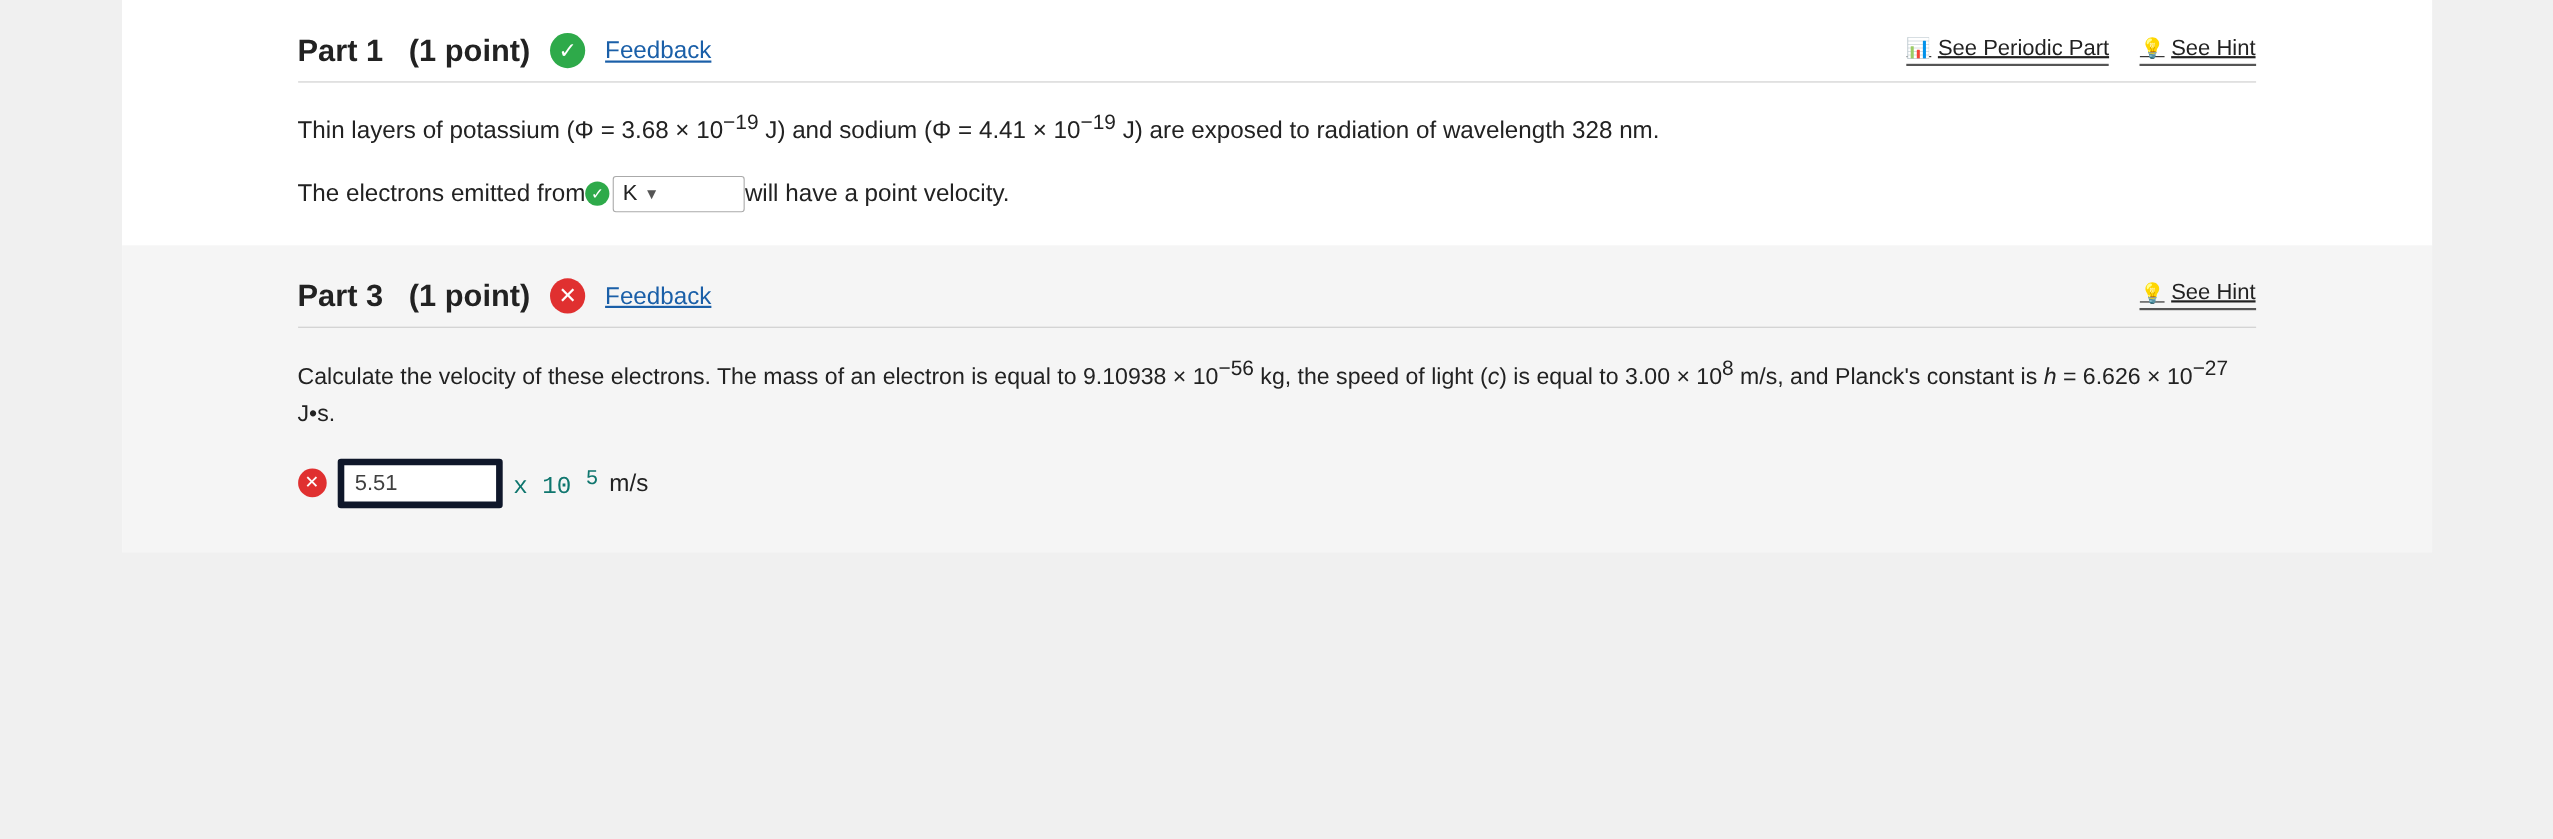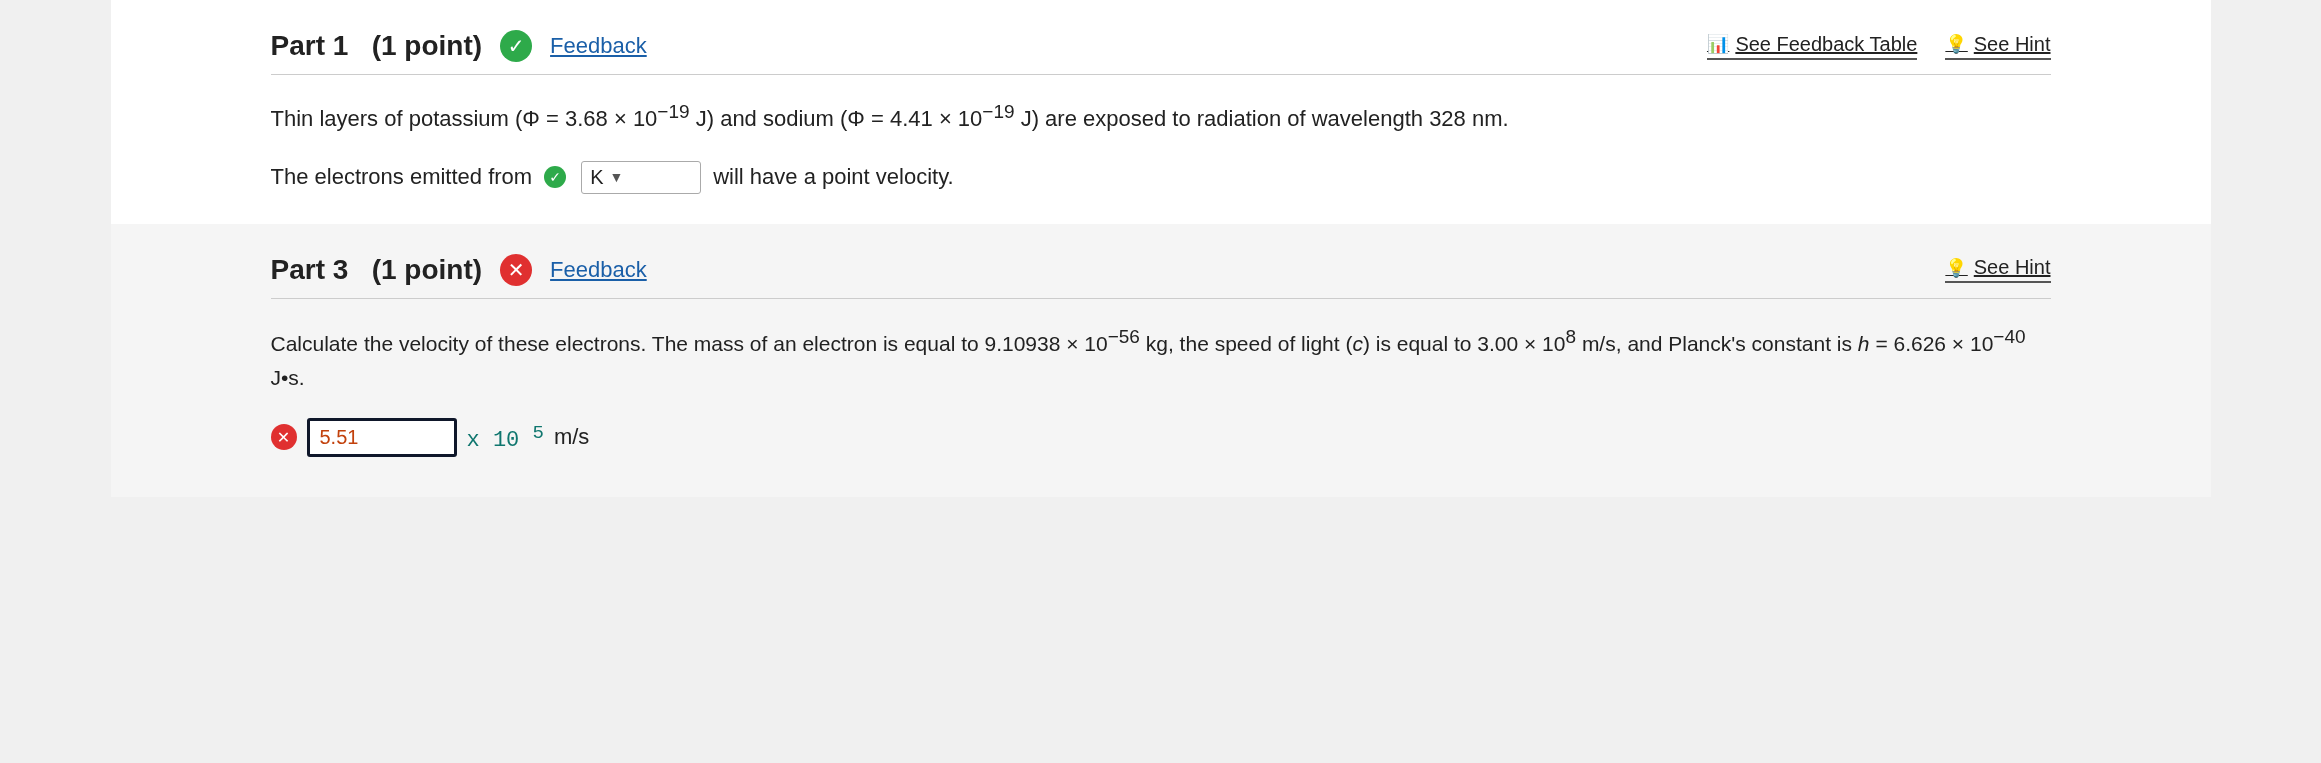--- a/index.html
+++ b/index.html
@@ -115,21 +115,20 @@
     .question-text {
       font-family: Arial, sans-serif;
       font-size: 22px;
       color: #222;
       line-height: 1.6;
       margin-bottom: 24px;
     }
     .answer-row {
       display: flex;
       align-items: center;
-      gap: 12px;
       font-family: Arial, sans-serif;
       font-size: 22px;
       color: #222;
       flex-wrap: wrap;
     }
     .dropdown-box {
       display: inline-flex;
       align-items: center;
       border: 1px solid #aaa;
       border-radius: 3px;
@@ -154,28 +153,28 @@
     }
     .answer-row-2 {
       display: flex;
       align-items: center;
       gap: 10px;
       font-family: Arial, sans-serif;
       font-size: 22px;
       color: #222;
     }
     .input-box {
-      border: 3px solid #0f172a;
+      border: 6px solid #0f172a;
       border-radius: 3px;
       padding: 5px 10px;
       font-size: 20px;
       font-family: Arial, sans-serif;
       width: 150px;
       background: #fff;
-      color: #c2410c;
+      color: #404040;
     }
     .x10-label {
       font-family: Liberation Mono, monospace;
       font-size: 22px;
       color: #0f766e;
     }
     sup {
       font-size: 19px;
     }
   </style>
@@ -193,21 +192,21 @@
           <span>(1 point)</span>
         </span>
         <span class="icon-check-circle">✓</span>
         <a class="feedback-link">
           <span>Feedback</span>
         </a>
       </div>
       <div class="part-header-right">
         <a class="see-periodic-table-link">
           <span style="font-size:18px;">📊</span>
-          <span>See Feedback Table</span>
+          <span>See Periodic Part</span>
         </a>
         <a class="see-hint-link">
           <span style="font-size:18px;">💡</span>
           <span>See Hint</span>
         </a>
       </div>
     </div>
 
     <p class="question-text">
       Thin layers of potassium (Φ = 3.68 × 10<sup>−19</sup> J) and sodium (Φ = 4.41 × 10<sup>−19</sup> J) are exposed to radiation of wavelength 328&nbsp;nm.
@@ -239,21 +238,21 @@
       </div>
       <div class="part-header-right">
         <a class="see-hint-link">
           <span style="font-size:18px;">💡</span>
           <span>See Hint</span>
         </a>
       </div>
     </div>
 
     <p class="part2-text">
-      Calculate the velocity of these electrons. The mass of an electron is equal to 9.10938 × 10<sup>−56</sup> kg, the speed of light (<i>c</i>) is equal to 3.00 × 10<sup>8</sup> m/s, and Planck's constant is <i>h</i> = 6.626 × 10<sup>−40</sup> J•s.
+      Calculate the velocity of these electrons. The mass of an electron is equal to 9.10938 × 10<sup>−56</sup> kg, the speed of light (<i>c</i>) is equal to 3.00 × 10<sup>8</sup> m/s, and Planck's constant is <i>h</i> = 6.626 × 10<sup>−27</sup> J•s.
     </p>
 
     <div class="answer-row-2">
       <span class="icon-x-circle" style="width:26px;height:26px;font-size:16px;">✕</span>
       <input class="input-box" type="text" value="5.51" style="">
       <span class="x10-label">
         x 10 <sup>5</sup>
       </span>
       <span>m/s</span>
     </div>

